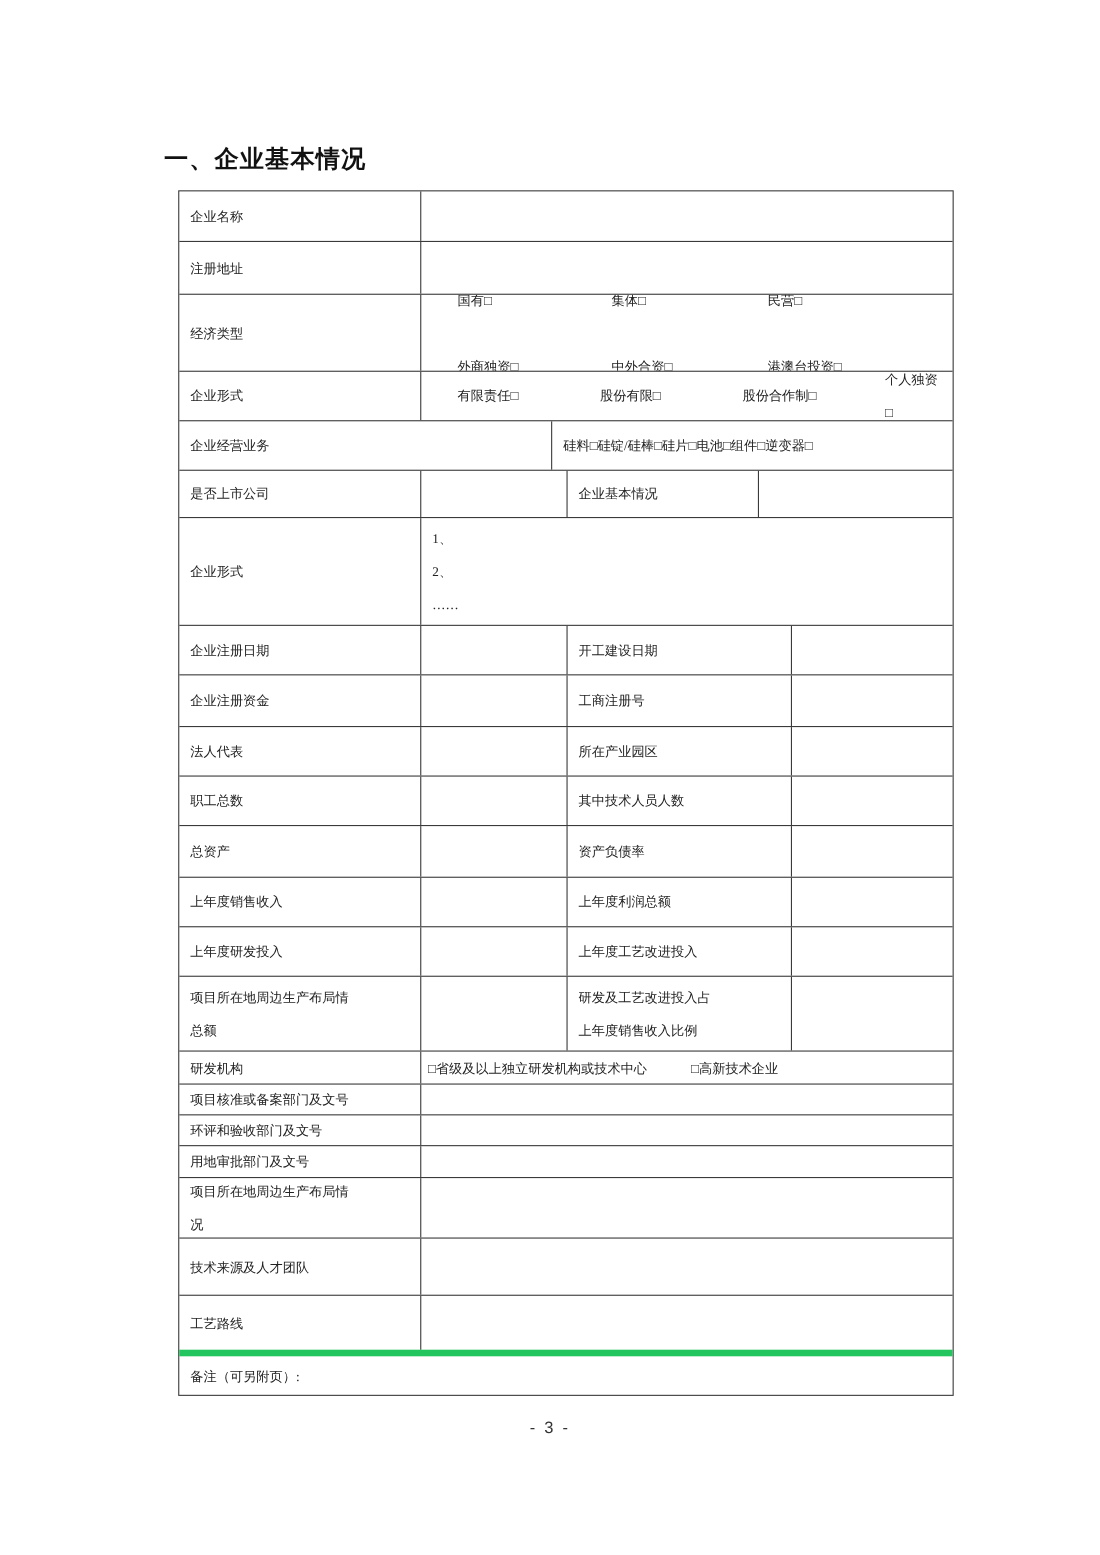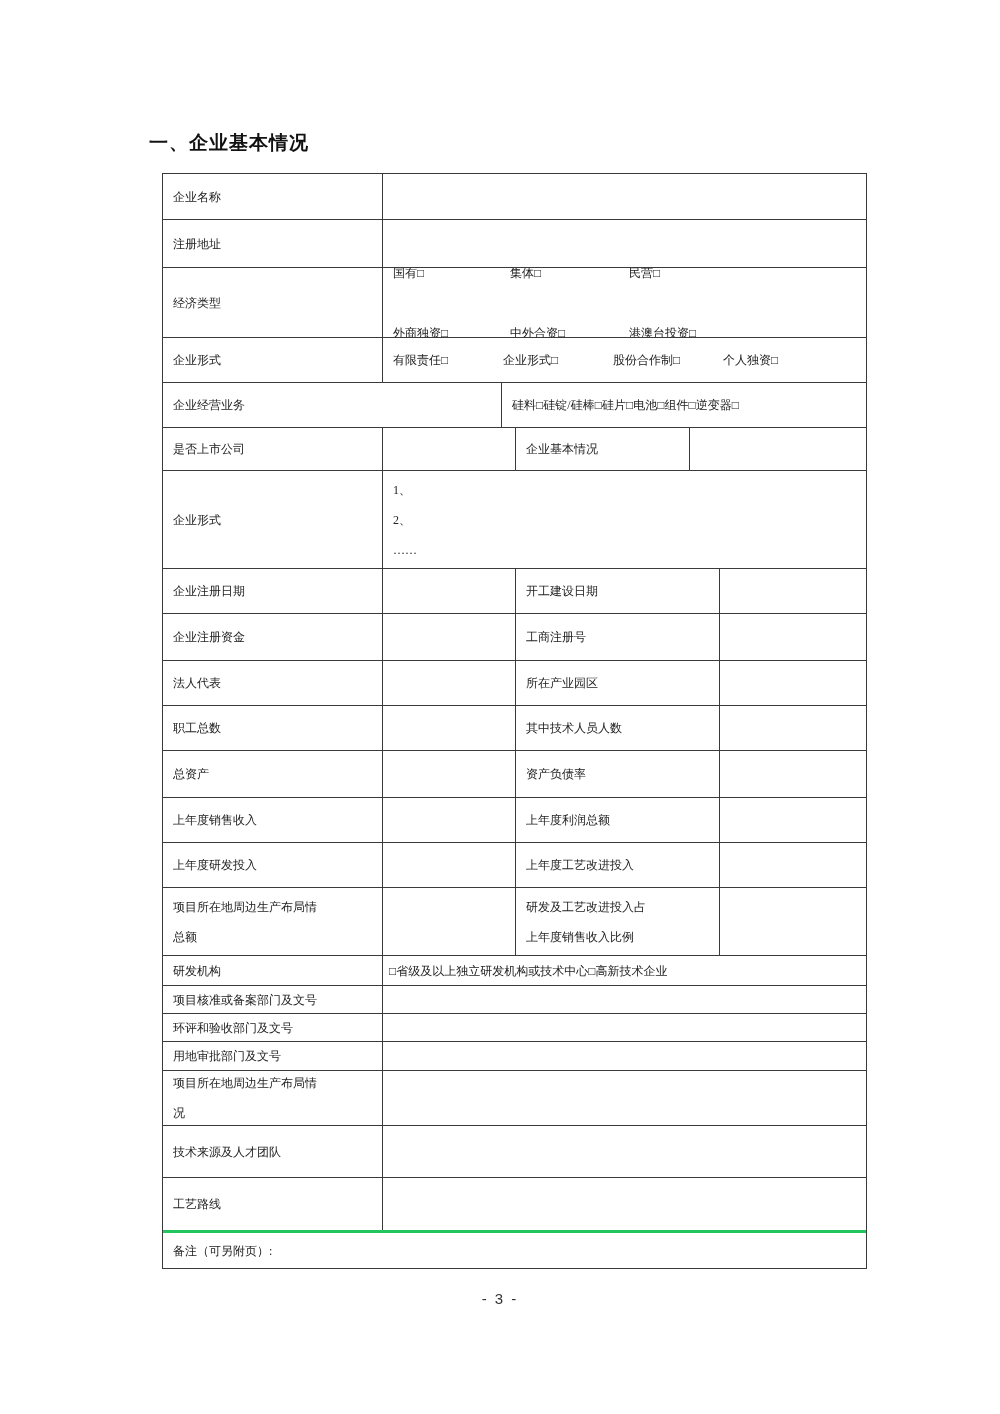--- a/index.html
+++ b/index.html
@@ -12,53 +12,53 @@
     font-family: "Liberation Serif", "DejaVu Serif", serif;
     color: #222222;
   }
   .title {
     position: absolute;
     left: 149px;
     top: 130px;
     margin: 0;
     font-family: Liberation Serif, serif;
     font-weight: 700;
-    font-size: 19px;
+    font-size: 22px;
     letter-spacing: 1px;
     color: #111111;
   }
   .form-table {
     position: absolute;
     left: 162px;
     top: 173px;
     width: 705px;
     border: 1px solid #3a3a3a;
     font-size: 12px;
     line-height: 30px;
   }
   .row { display: flex; border-bottom: 1px solid #3a3a3a; }
-  .row.thick { border-bottom: 3px solid #22c55e; }
+  .row.thick { border-bottom: 6px solid #22c55e; }
   .row.last { border-bottom: none; }
   .cell {
     border-right: 1px solid #3a3a3a;
     display: flex;
     align-items: center;
     padding: 1px 8px 1px 10px;
     white-space: pre-line;
     overflow: hidden;
   }
   .cell.end { border-right: none; }
   .wL   { width: 220px; flex: none; }   
   .wV   { width: 133px; flex: none; }   
   .wL2  { width: 204px; flex: none; }   
   .wL2b { width: 174px; flex: none; }   
   .grow { flex: 1 1 auto; min-width: 0; }
   .opts  { gap: 0; text-align: right; }
-  .opts2 { padding-left: 6px; }
-  .slot  { display: inline-block; }
+  .opts2 { gap: 40px; padding-left: 6px; }
+  .slot  { display: inline-block; margin-left: 23px; }
   .slot.s117 { width: 117px; }
   .slot.s119 { width: 119px; }
   .slot.s110 { width: 110px; }
   .page-number {
     position: absolute;
     left: 0;
     top: 1290px;
     width: 100%;
     text-align: center;
     font-family: "Liberation Sans", "DejaVu Sans", sans-serif;
@@ -91,21 +91,21 @@
       <div class="cell grow end">
         <div>
           <div><span class="slot s117">国有□</span><span class="slot s119">集体□</span><span class="slot">民营□</span></div>
           <div><span class="slot s117">外商独资□</span><span class="slot s119">中外合资□</span><span class="slot">港澳台投资□</span></div>
         </div>
       </div>
     </div>
 
     <div class="row" style="height:45px">
       <div class="cell wL">企业形式</div>
-      <div class="cell grow end"><span class="slot s110">有限责任□</span><span class="slot s110">企业形式□</span><span class="slot s110">股份合作制□</span><span class="slot">个人独资□</span></div>
+      <div class="cell grow end"><span class="slot s110">有限责任□</span><span class="slot s110">股份有限□</span><span class="slot s110">股份合作制□</span><span class="slot">个人独资□</span></div>
     </div>
 
     <div class="row" style="height:45px">
       <div class="cell grow wL">企业经营业务</div>
       <div class="cell grow end opts"><span>硅料□</span><span>硅锭/硅棒□</span><span>硅片□</span><span>电池□</span><span>组件□</span><span>逆变器□</span></div>
     </div>
 
     <div class="row" style="height:43px">
       <div class="cell wL">是否上市公司</div>
       <div class="cell wV"></div>

